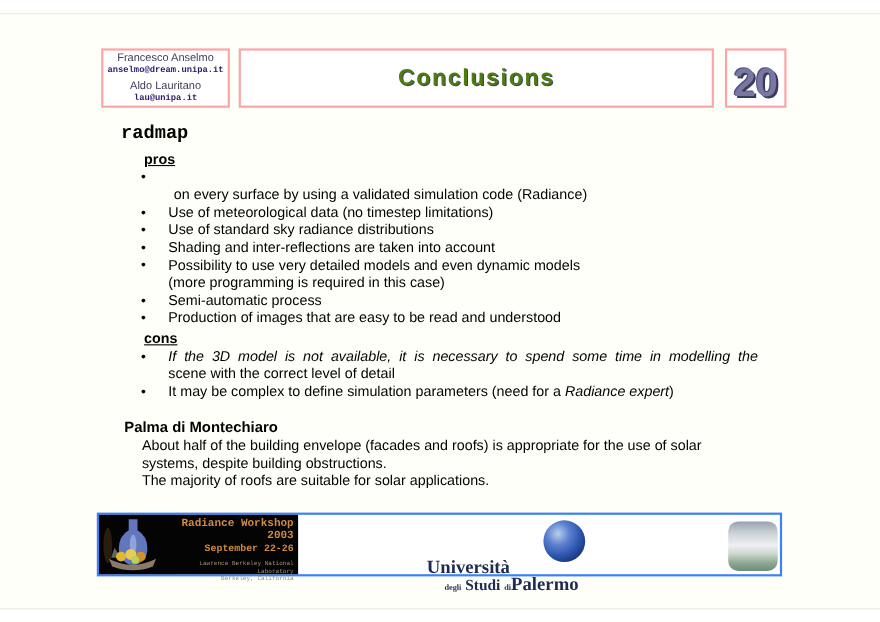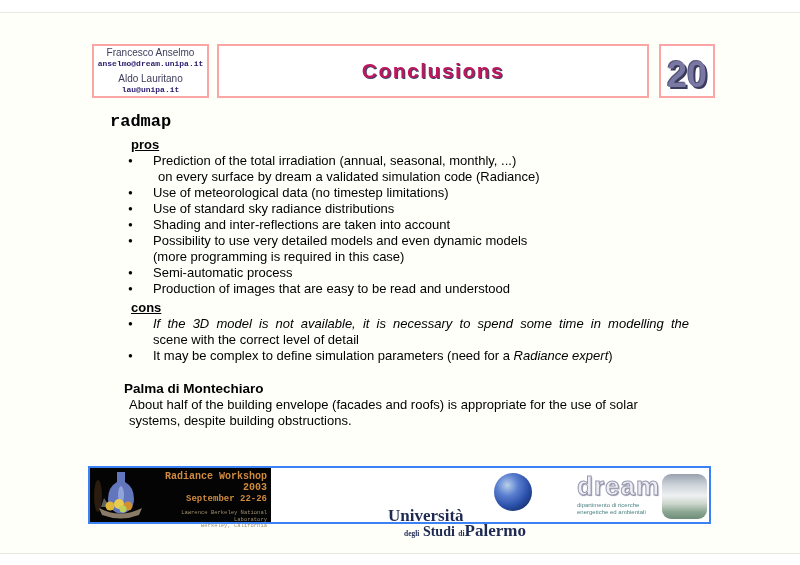--- a/index.html
+++ b/index.html
@@ -15,41 +15,41 @@
   .hbox { position:absolute; background:#ffffff; border:2px solid #fca5a5; box-sizing:border-box; }
   .author-box { left:92px; top:44px; width:117px; height:54px;
     display:flex; flex-direction:column; justify-content:center; align-items:center; text-align:center; }
   .author-name { font-size:10px; color:#3d3d5c; line-height:12px; }
   .author-email { font-family:"Liberation Mono", monospace; font-weight:bold;
     font-size:8px; color:#2b1b6e; line-height:10px; margin-bottom:4px; }
   .author-email.last { margin-bottom:0; }
   .title-box { left:217px; top:44px; width:432px; height:54px;
     display:flex; align-items:center; justify-content:center; }
   .slide-title { font-size:21px; font-weight:bold; letter-spacing:1.5px;
-    color:#be185d; text-shadow:1px 1px 0 #42426a; }
+    color:#4d7c0f; text-shadow:1px 1px 0 #42426a; }
   .page-box { left:659px; top:44px; width:56px; height:54px;
     display:flex; align-items:flex-end; justify-content:center; }
   .page-num { font-size:36px; font-weight:bold; color:#7878a2;
     text-shadow:2px 2px 0 #3a3a5a, -1px -1px 0 #54547a; }
   
   .radmap { position:absolute; left:110px; top:112px;
     font-family:"Liberation Mono", monospace; font-weight:bold; font-size:17px; }
   .sec-label { position:absolute; font-size:13px; font-weight:bold; text-decoration:underline; }
   .pros-label { left:131px; top:137px; }
   .cons-label { left:131px; top:300px; }
   .blist { position:absolute; left:128px; margin:0; padding:0; list-style:none; width:566px; }
   .pros-list { top:153px; }
   .cons-list { top:316px; }
   .blist li { display:flex; align-items:flex-start; }
   .bullet { width:25px; flex:0 0 25px; font-size:8px; line-height:16px; }
   .btext { font-size:13px; line-height:16px; }
   .btext .indent2 { padding-left:5px; }
   .just { width:536px; text-align:justify; }
   .just .l1 { text-align-last:justify;font-style:italic; }
-  .palma-h { position:absolute; left:124px; top:381px; font-size:13.5px; font-weight:bold; }
+  .palma-h { position:absolute; left:113px; top:381px; font-size:13.5px; font-weight:bold; }
   .palma-p { position:absolute; left:129px; top:397px; font-size:13px; line-height:16px; }
   
   .footer { position:absolute; left:88px; top:466px; width:623px; height:58px;
     background:#ffffff; border:2px solid #3b82f6; box-sizing:border-box; }
   .workshop-banner { position:absolute; left:0; top:0; width:181px; height:54px; background:#040404; }
   .ws-art { position:absolute; left:0; top:0; }
   .ws-text { position:absolute; right:4px; top:3px; width:120px; text-align:right;
     font-family:"Liberation Mono", monospace; }
   .ws-title { font-size:10px; font-weight:bold; color:#d08a40; letter-spacing:0; }
   .ws-dates { font-size:9px; font-weight:bold; color:#d08a40; margin-top:1px; }
@@ -90,22 +90,22 @@
     <span class="page-num">20</span>
   </div>
 
   <div class="radmap">radmap</div>
 
   <div class="sec-label pros-label">pros</div>
   <ul class="blist pros-list">
     <li>
       <span class="bullet">●</span>
       <span class="btext">
-        <span>Prediction of the total irradiation (annual, seasonal, monthly, ...)</span><br>
-        <span class="indent2">on every surface by dream a validated simulation code (Radiance)</span>
+        <br>
+        <span class="indent2">on every surface by using a validated simulation code (Radiance)</span>
       </span>
     </li>
     <li>
       <span class="bullet">●</span>
       <span class="btext">Use of meteorological data (no timestep limitations)</span>
     </li>
     <li>
       <span class="bullet">●</span>
       <span class="btext">Use of standard sky radiance distributions</span>
     </li>
@@ -142,20 +142,21 @@
     <li>
       <span class="bullet">●</span>
       <span class="btext"><span>It may be complex to define simulation parameters (need for a </span><i>Radiance expert</i><span>)</span></span>
     </li>
   </ul>
 
   <div class="palma-h">Palma di Montechiaro</div>
   <div class="palma-p">
     <div>About half of the building envelope (facades and roofs) is appropriate for the use of solar</div>
     <div>systems, despite building obstructions.</div>
+    <div>The majority of roofs are suitable for solar applications.</div>
   </div>
 
   <div class="footer">
     <div class="workshop-banner">
       <svg class="ws-art" width="70" height="54" viewBox="0 0 70 54">
         <rect width="70" height="54" fill="#040404"></rect>
         <ellipse cx="8" cy="28" rx="4" ry="16" fill="#2a1c0e"></ellipse>
         <path d="M27 4 h8 v10 q9 5 9 17 a12.5 14 0 0 1 -26 0 q0 -12 9 -17 z" fill="#6f86d8" opacity="0.88"></path>
         <ellipse cx="31" cy="27" rx="3" ry="9" fill="#b6c8f0" opacity="0.55"></ellipse>
         <path d="M14 30 l6 9 h-9 z" fill="#cfd6cf" opacity="0.45"></path>
@@ -174,22 +175,15 @@
         </div>
       </div>
     </div>
 
     <div class="unipa-text">
       <div class="u1">Università</div>
       <div class="u2"><span class="tiny">degli</span> <span>Studi</span> <span class="tiny">di</span><span class="palermo">Palermo</span></div>
     </div>
     <div class="globe"></div>
 
-    <div class="dream">
-      <div class="dream-word">dream</div>
-      <div class="dream-sub">
-        <div>dipartimento di ricerche</div>
-        <div>energetiche ed ambientali</div>
-      </div>
-    </div>
     <div class="dream-gradient"></div>
   </div>
 </div>
 
 </body></html>

